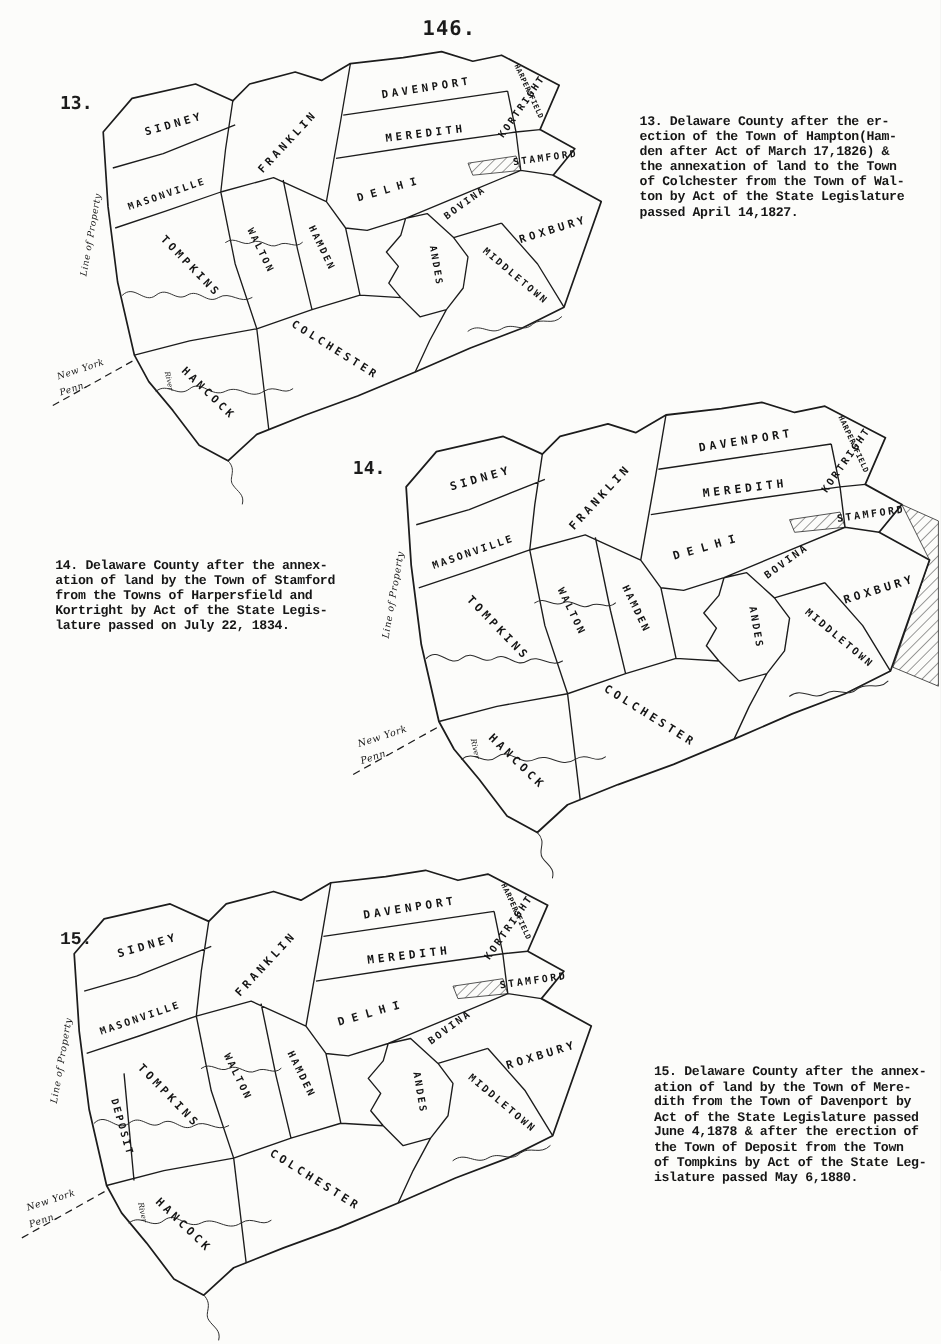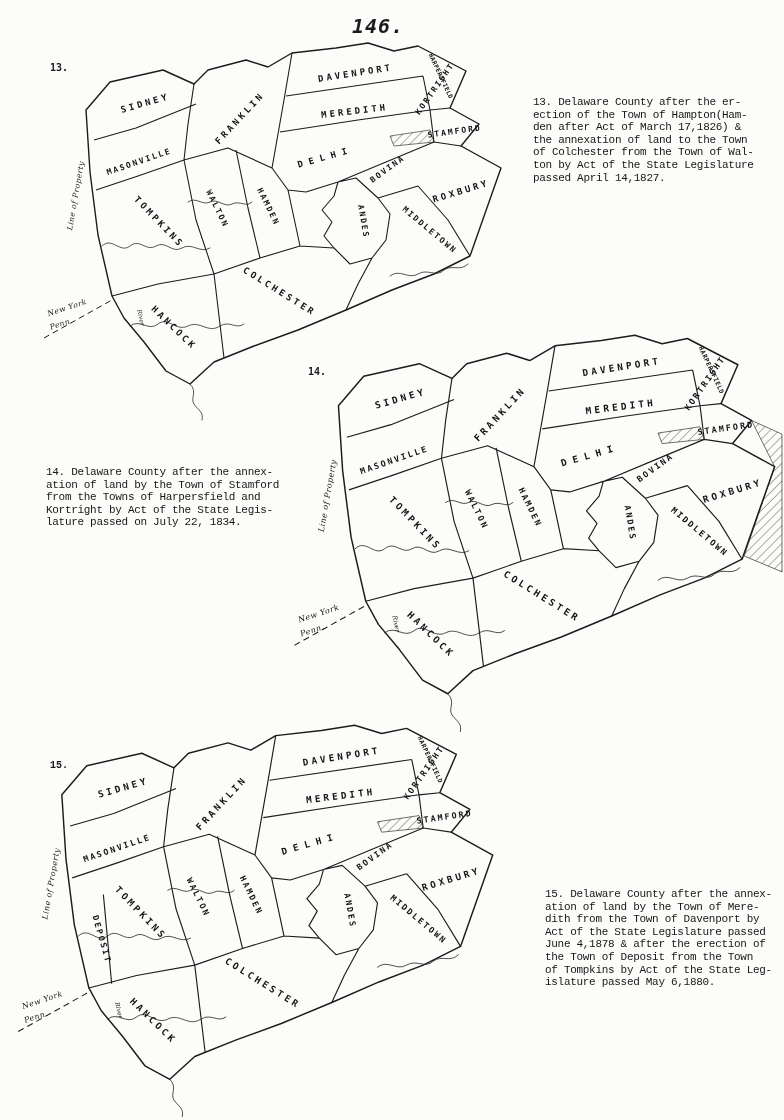--- a/index.html
+++ b/index.html
@@ -1,21 +1,21 @@
 <!DOCTYPE html>
 <html><head>
 <meta charset="utf-8">
 <style>
   html,body{margin:0;padding:0;background:#e8e8e4;}
   .page{position:relative;width:784px;height:1120px;background:#fcfcfa;overflow:hidden;
         font-family:"DejaVu Sans Mono","Liberation Mono",monospace;color:#1b1b1b;}
-  .page-number{position:absolute;left:352px;top:14px;font-size:20px;font-weight:bold;letter-spacing:1px;font-style:italic;}
-  .fig-label{position:absolute;font-size:10px;font-weight:bold;}
+  .page-number{position:absolute;left:352px;top:14px;font-size:17px;font-weight:bold;letter-spacing:1px;}
+  .fig-label{position:absolute;font-size:15px;font-weight:bold;margin-top:15px;}
   .caption{position:absolute;font-family:"Liberation Mono","DejaVu Sans Mono",monospace;
-           font-weight:normal;font-size:11px;line-height:12.6px;letter-spacing:-0.3px;
+           font-weight:bold;font-size:11px;line-height:12.6px;letter-spacing:-0.3px;
            white-space:pre-line;color:#161616;}
   .mapbox{position:absolute;}
   svg{display:block;overflow:visible;}
   .ink{fill:none;stroke:#1c1c1c;stroke-width:1.4;stroke-linejoin:round;stroke-linecap:round;}
   .thin{fill:none;stroke:#1c1c1c;stroke-width:1.1;stroke-linejoin:round;}
   .river{fill:none;stroke:#2a2a2a;stroke-width:0.8;stroke-linecap:round;}
   .dash{fill:none;stroke:#1c1c1c;stroke-width:1;stroke-dasharray:6 4;}
   .hatch-shape{stroke:#1c1c1c;stroke-width:0.6;}
   text{fill:#141414;font-family:"DejaVu Sans Mono",monospace;font-weight:bold;}
   .town{font-size:9px;letter-spacing:3px;}
@@ -25,21 +25,21 @@
   .script-xs{font-family:"DejaVu Serif",serif;font-style:italic;font-weight:normal;font-size:6px;}
 </style>
 </head>
 <body>
 
 <div class="page">
 
   <div class="page-number">146.</div>
 
   <div class="fig-label" style="left:50px;top:62px;">13.</div>
-  <div class="fig-label" style="left:308px;top:366px;text-align:center;">14.</div>
+  <div class="fig-label" style="left:294px;top:366px;text-align:center;">14.</div>
   <div class="fig-label" style="left:50px;top:760px;font-family:Liberation Mono, monospace;">15.</div>
 
   <div class="mapbox" style="left:38px;top:40px;">
     <svg width="470" height="385" viewBox="0 0 470 385">
       <defs>
         <pattern id="diag13" width="6" height="6" patternUnits="userSpaceOnUse" patternTransform="rotate(45)">
           <line x1="0" y1="0" x2="0" y2="6" stroke="#1c1c1c" stroke-width="0.7"></line>
         </pattern>
       </defs>
       <g>

